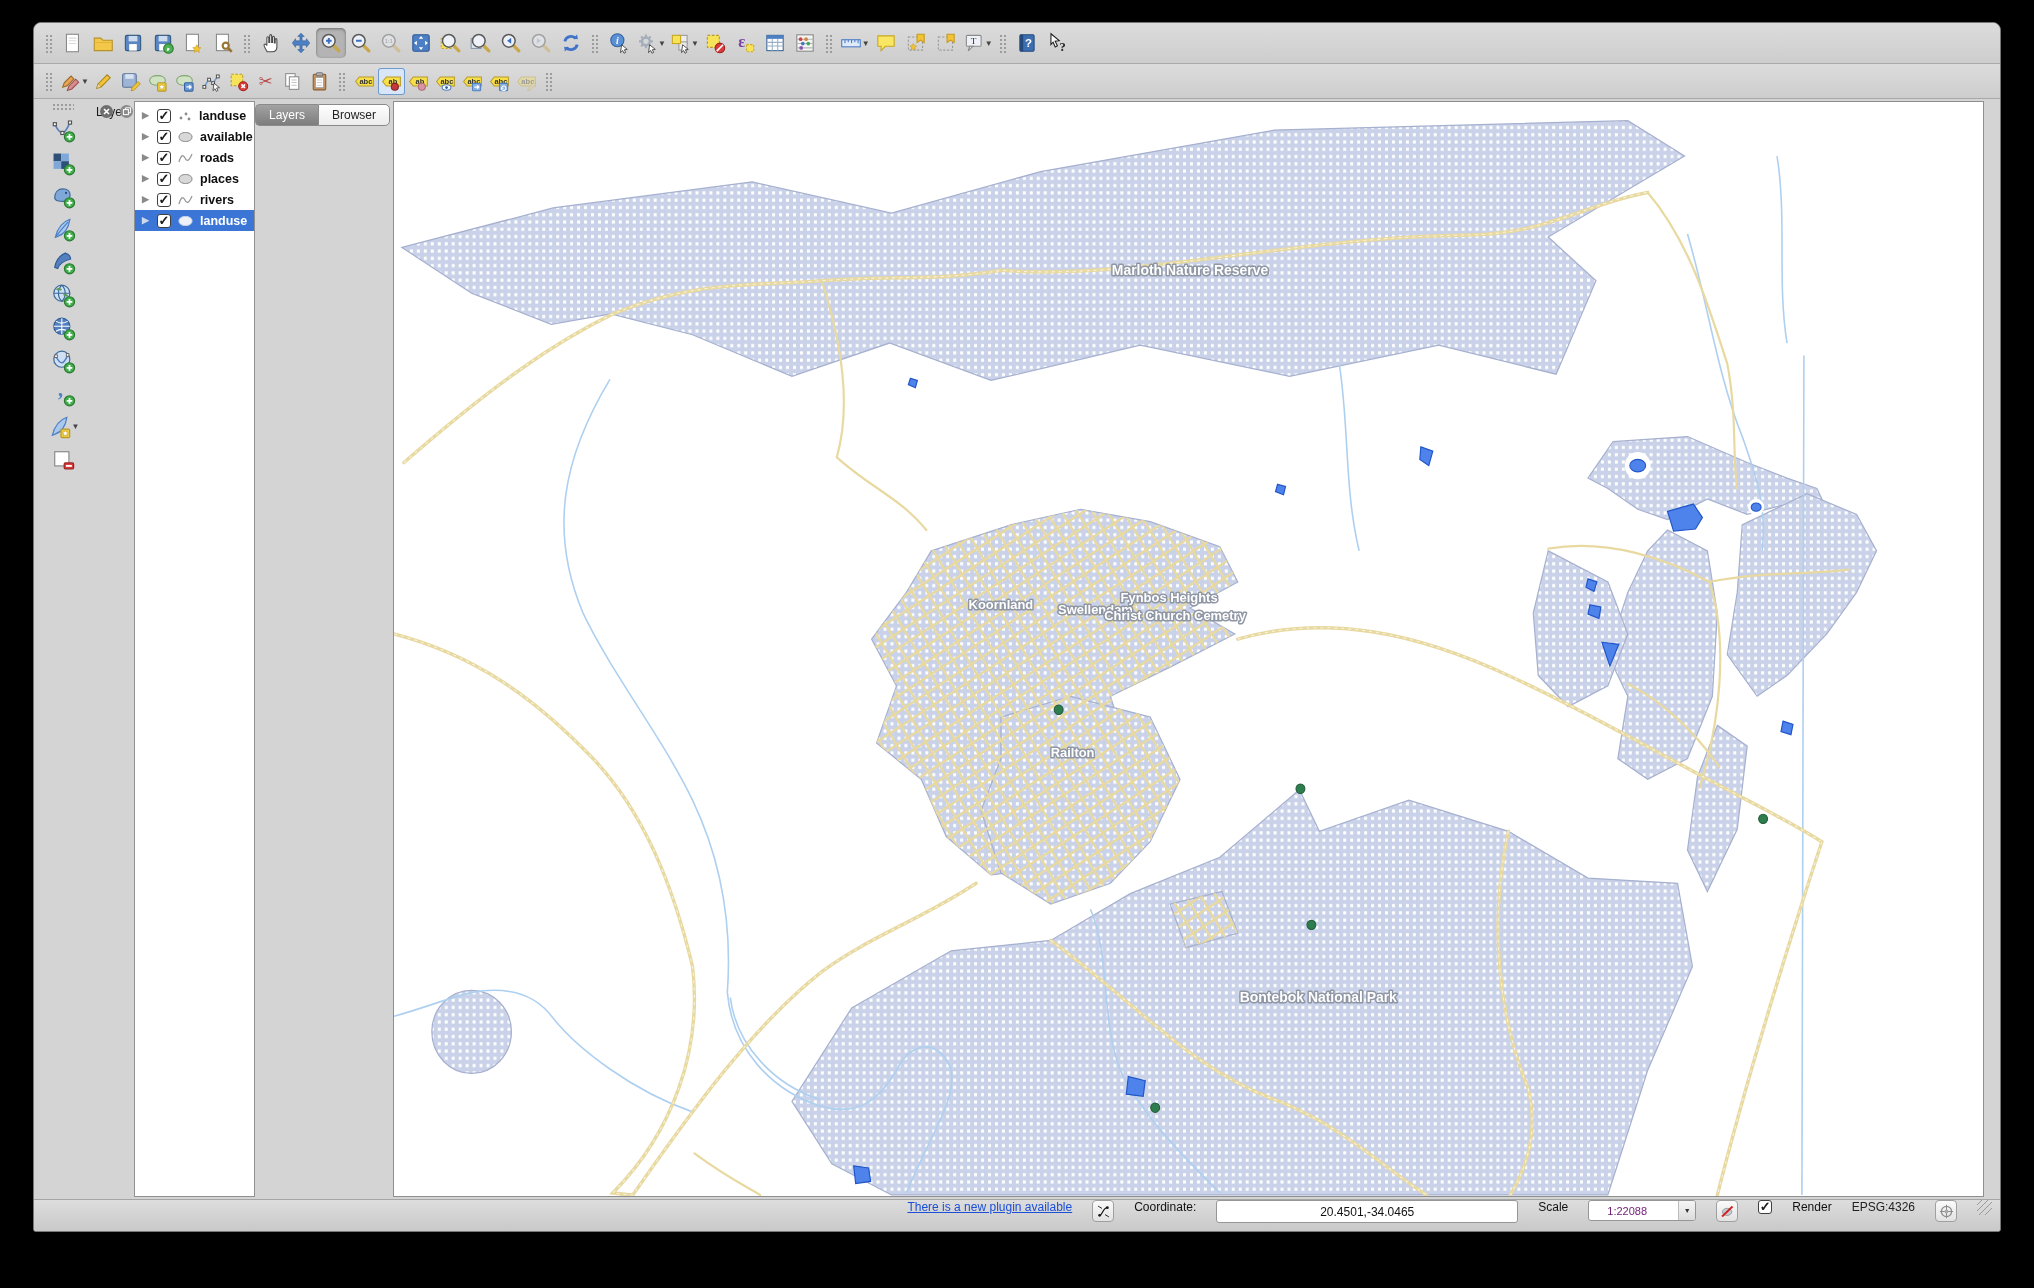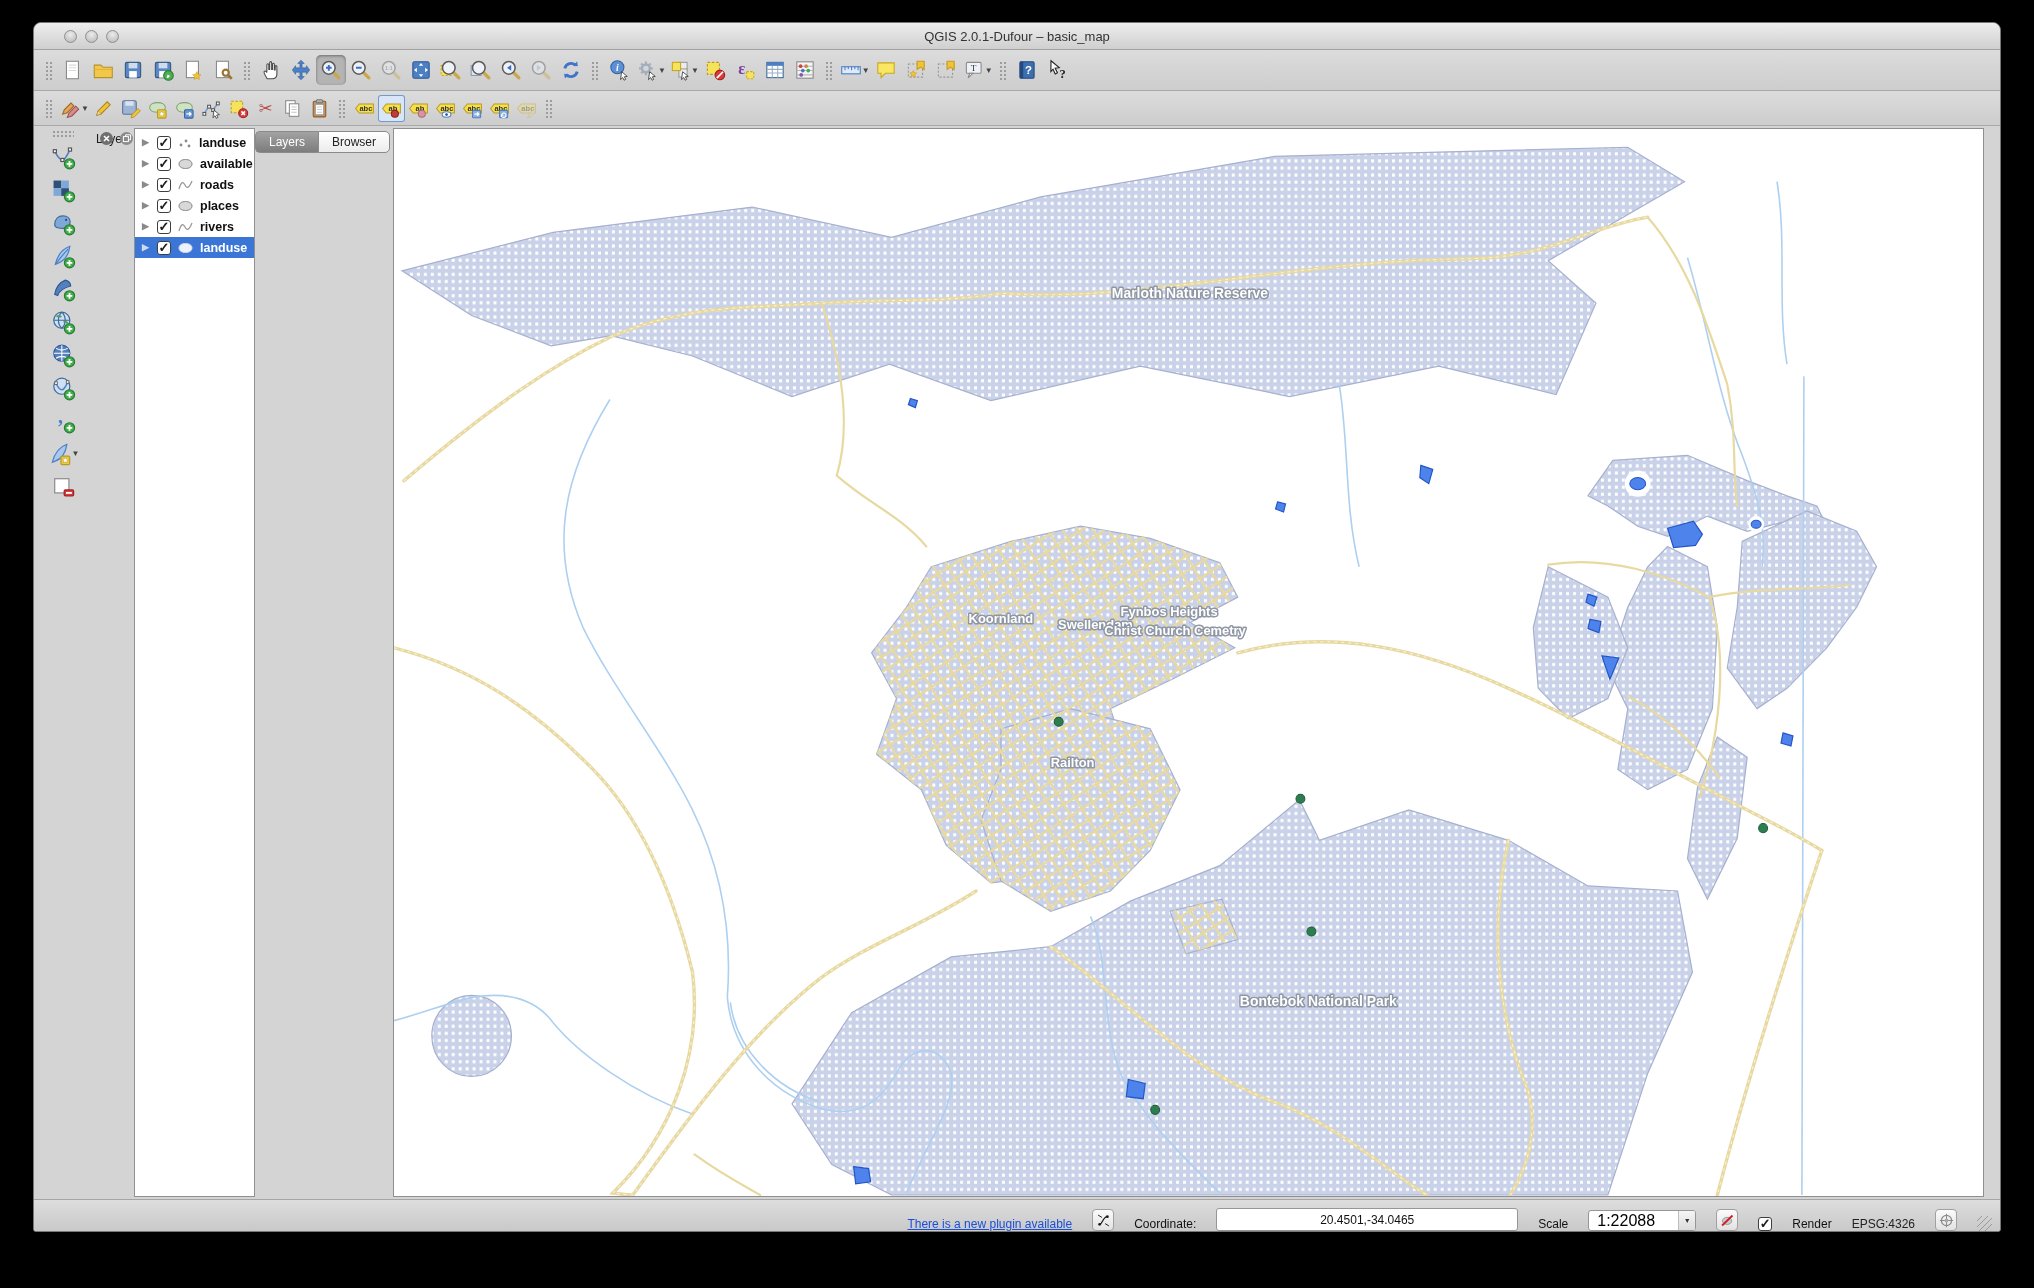--- a/index.html
+++ b/index.html
@@ -45,44 +45,36 @@
   .licon{display:flex}
   .dock-tabs{height:27px;flex:0 0 27px;display:flex;justify-content:center;align-items:center}
   .dtab{height:20px;padding:0 13px;font-size:12px;display:flex;align-items:center;border:1px solid #8a8a8a;background:linear-gradient(#ffffff,#ececec);color:#222}
   .dtab.active{background:linear-gradient(#a2a2a2,#7d7d7d);color:#fff;border-radius:5px 0 0 5px;border-right:none}
   .dtab.inactive{border-radius:0 5px 5px 0}
   
   .map-wrap{flex:1;padding:2px 16px 2px 3px;min-width:0}
   .map{width:100%;height:100%;background:#fff;border:1px solid #8f8f8f;position:relative;overflow:hidden;box-sizing:border-box}
   .map svg{position:absolute;left:0;top:0}
   
-  .statusbar{height:31px;flex:0 0 31px;display:flex;align-items:flex-end;gap:20px;padding:0 8px;font-size:12px;color:#111;background:linear-gradient(#dddddd,#c9c9c9);border-top:1px solid #a5a5a5}
+  .statusbar{height:31px;flex:0 0 31px;display:flex;align-items:flex-start;gap:20px;padding:0 8px;font-size:12px;color:#111;background:linear-gradient(#dddddd,#c9c9c9);border-top:1px solid #a5a5a5}
   .spacer{flex:1}
   .link{color:#1b4fd8;text-decoration:underline}
   .sbtn{width:22px;height:22px;border:1px solid #a0a0a0;border-radius:4px;background:linear-gradient(#fbfbfb,#e2e2e2);display:flex;align-items:center;justify-content:center;padding:0}
   .sbtn svg{width:17px;height:17px}
   .coordbox{width:296px;height:19px;border:1px solid #969696;border-radius:3px;background:#fff;font-size:12px;text-align:center;font-family:"Liberation Sans",sans-serif;color:#111}
   .scalebox{width:106px;height:19px;border:1px solid #969696;border-radius:3px;background:#fff;display:flex;align-items:center;overflow:hidden}
-  .scaletext{flex:1;padding-left:8px;font-size:16px;color:#000000}
+  .scaletext{flex:1;padding-left:18px;font-size:11px;color:#701a75}
   .scalearrow{width:16px;align-self:stretch;display:flex;align-items:center;justify-content:center;font-size:7px;color:#333;border-left:1px solid #bdbdbd;background:linear-gradient(#f5f5f5,#dcdcdc)}
   .epsg{color:#222}
   .grip{width:15px;height:15px;background:repeating-linear-gradient(135deg,transparent 0 3px,#9a9a9a 3px 4.2px);border-bottom-right-radius:3px}
 </style>
 </head>
 <body>
 
 <div class="window">
-  <div class="titlebar">
-    <div class="lights">
-      <span class="light"></span>
-      <span class="light"></span>
-      <span class="light"></span>
-    </div>
-    <div class="title">QGIS 2.0.1-Dufour – basic_map</div>
-  </div>
 
   <div class="toolbar row1" id="toolbar-main">
       <span class="tb-handle"></span>
       <button class="tbtn">
         <span class="ic">
           <svg viewBox="0 0 22 22">
             <rect x="5" y="3" width="11" height="16" fill="#fff" stroke="#8a8a8a"></rect>
             <path d="M7 6.5h7M7 9h7M7 11.5h7" stroke="#d8d8d8"></path>
           </svg>
         </span>

